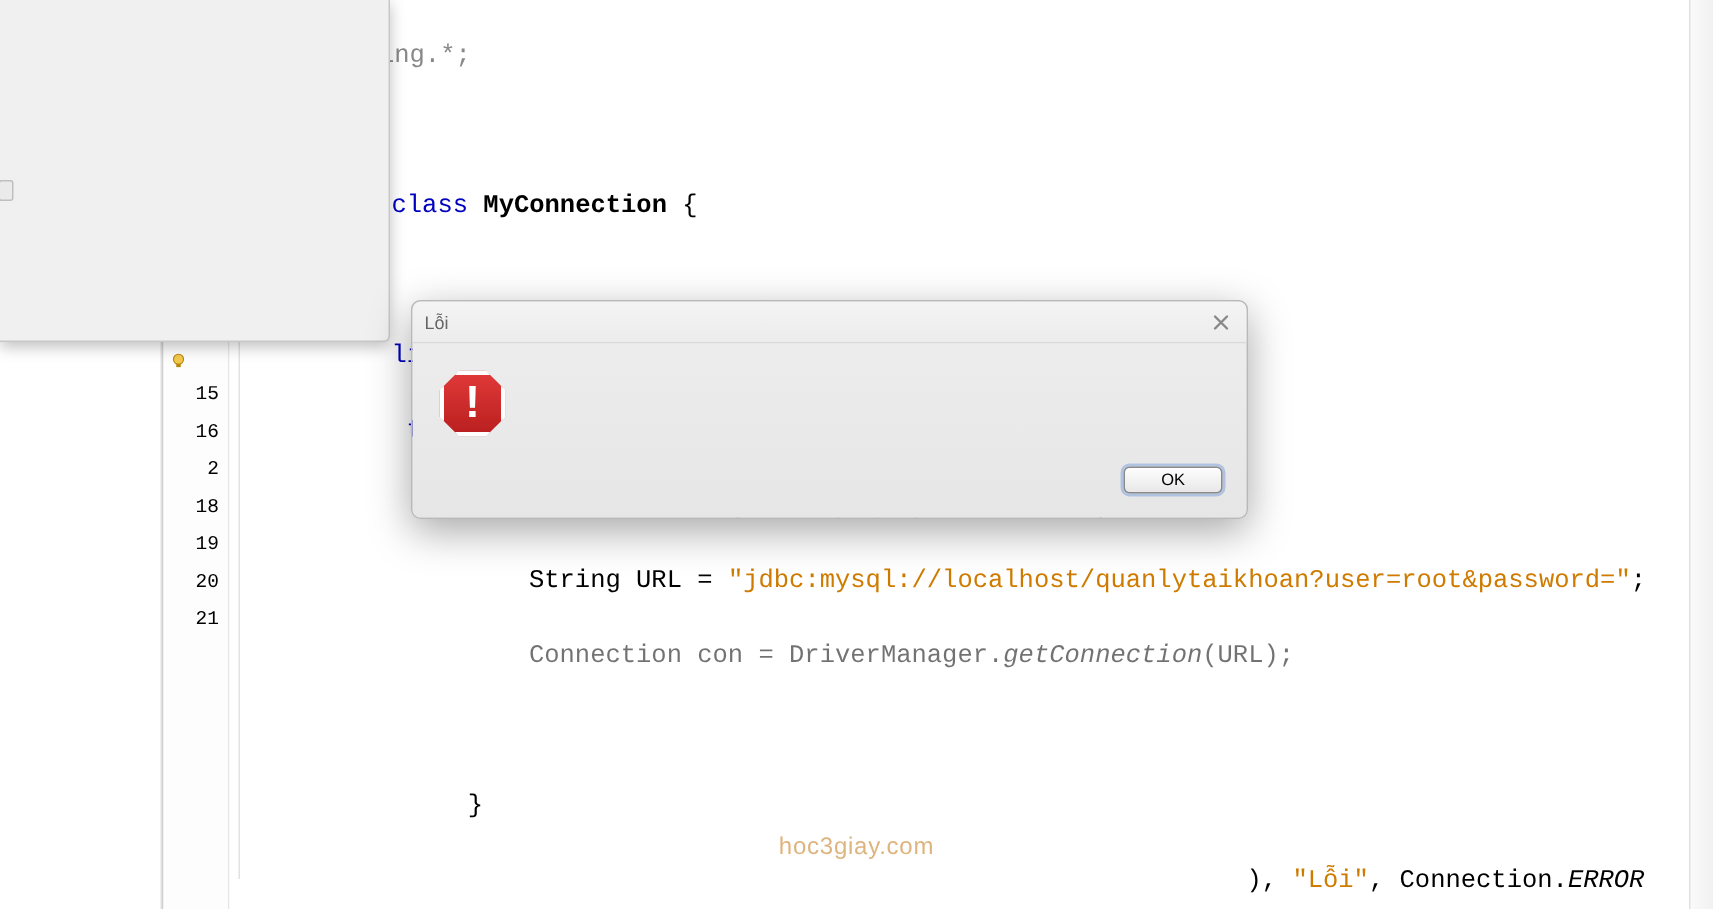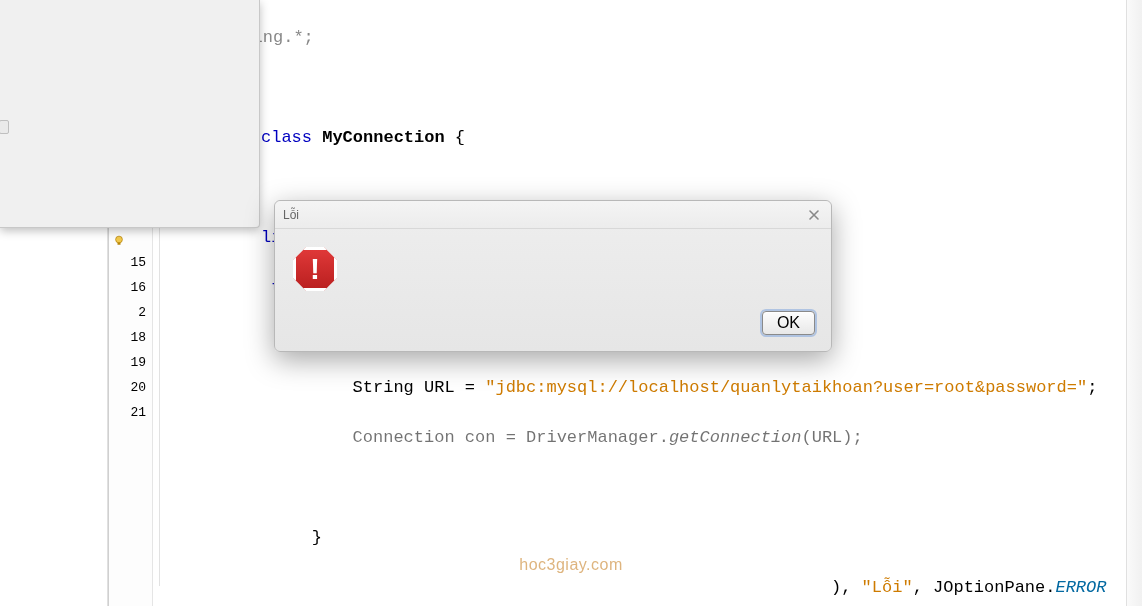--- a/index.html
+++ b/index.html
@@ -94,21 +94,21 @@
   white-space: pre;
   position: relative;
   padding-left: 4px;
   color: #000;
 }
 .code .row { height: 25px; }
 
 .kw   { color: #0000c0; }
 .bold { font-weight: bold; }
 .str  { color: #ce7b00; }
-.err  { color: #0369a1; font-style: italic; }
+.err  { color: #000000; font-style: italic; }
 .method-i { font-style: italic; }
 
 .watermark {
   position: absolute;
   left: 50%;
   bottom: 32px;
   transform: translateX(-50%);
   color: #d6a25f;
   font-family: "Segoe UI", sans-serif;
   font-size: 16px;
@@ -205,22 +205,22 @@
   color: #333;
   line-height: 1.4;
 }
 .dialog-footer {
   display: flex;
   justify-content: flex-end;
   padding: 10px 16px 16px 16px;
 }
 .ok-btn {
   min-width: 46px;
-  padding: 2px 14px;
-  font-size: 16px;
+  padding: 2px 24px;
+  font-size: 11px;
   background: linear-gradient(#fdfdfd, #e8e8e8);
   border: 1px solid #8a8a8a;
   border-radius: 4px;
   box-shadow: 0 0 0 2px rgba(120,160,220,0.5), inset 0 1px 0 #fff;
   cursor: pointer;
 }
 
 
 .far-left {
   position: absolute;
@@ -272,21 +272,21 @@
 <div class="row"></div>
 <div class="row"><span style="margin-left:90px"></span><span class="kw">class</span> <span class="bold">MyConnection</span><span> {</span></div>
 <div class="row"></div>
 <div class="row"><span style="margin-left:90px"></span><span class="kw">lic</span><span> Connection </span><span class="bold">getConnection</span><span>() {</span></div>
 <div class="row"><span style="margin-left:100px"></span><span class="kw">try</span><span> {</span></div>
 <div class="row"><span style="margin-left:100px"></span><span>        Class.</span><span class="method-i">forName</span><span>(</span><span class="str">"com.mysql.jdbc.Driver"</span><span>);</span></div>
 <div class="row"><span style="margin-left:100px"></span><span>        String URL = </span><span class="str">"jdbc:mysql://localhost/quanlytaikhoan?user=root&amp;password="</span><span>;</span></div>
 <div class="row" style="opacity:.55"><span style="margin-left:100px"></span><span>        Connection con = DriverManager.</span><span class="method-i">getConnection</span><span>(URL);</span></div>
 <div class="row"></div>
 <div class="row"><span style="margin-left:100px"></span><span>    }</span></div>
-<div class="row"><span style="margin-left:660px"></span><span>), </span><span class="str">"Lỗi"</span><span>, JOptionPane.</span><span class="err">ERROR</span></div>
+<div class="row"><span style="margin-left:660px"></span><span>), </span><span class="str">"Lỗi"</span><span>, Connection.</span><span class="err">ERROR</span></div>
 
 
 
 
 
   </div>
   <div class="right-scroll"></div>
 </div>
 
 <div class="left-panel">

